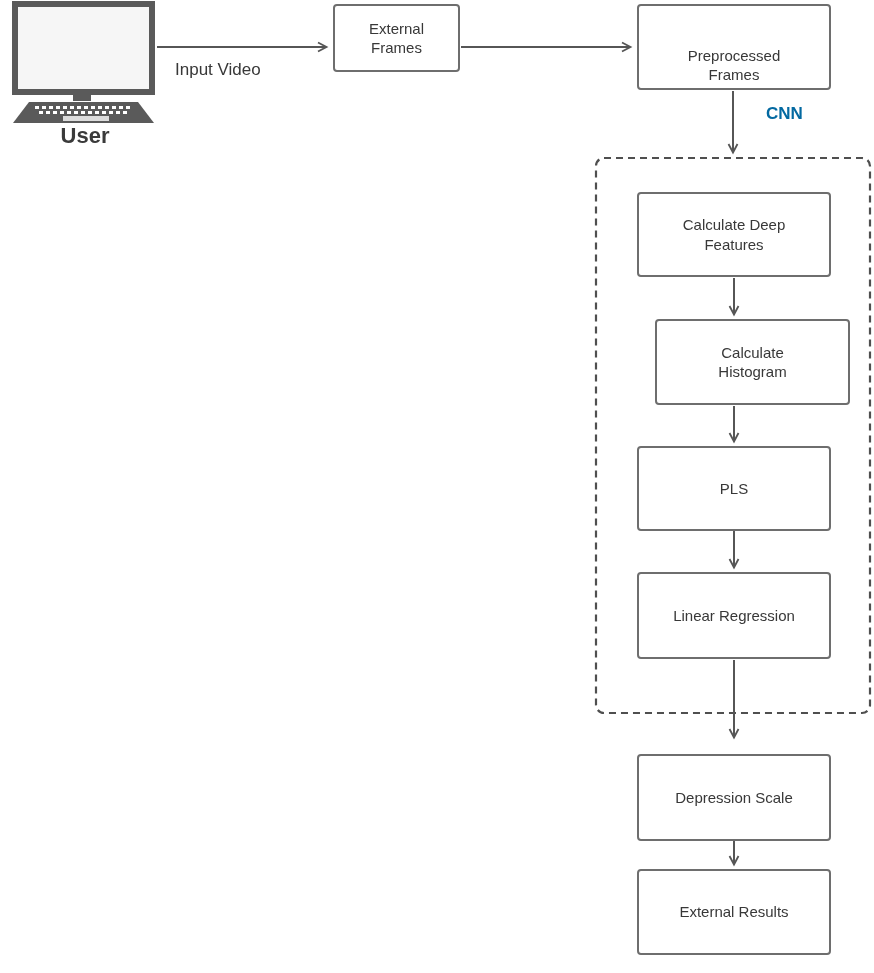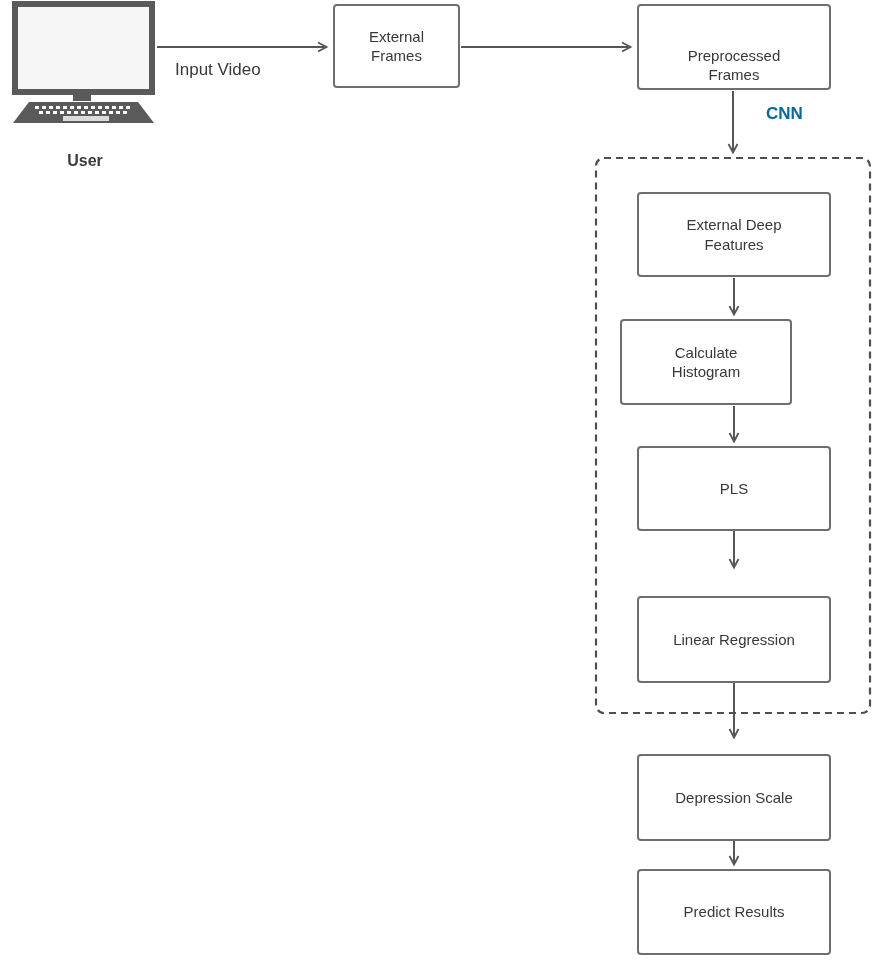--- a/index.html
+++ b/index.html
@@ -49,29 +49,29 @@
   .node .lbl { display: inline-block; }
   .floating-label {
     position: absolute;
     color: var(--text, #383838);
     white-space: nowrap;
   }
   #lbl-input-video { left: 175px; top: 60px; font-size: 17px; }
   #lbl-cnn { left: 766px; top: 104px; font-size: 17px; font-weight: 700; color: #0369a1; }
   #lbl-user {
     left: 30px; top: 123px; width: 110px;
-    text-align: center; font-size: 16px; font-weight: 700; color: #3a3a3a; margin-top: 29px;
+    text-align: center; font-size: 22px; font-weight: 700; color: #3a3a3a;
   }
   
-  #node-external-frames      { left: 333px; top: 4px;   width: 127px; height: 84px; }
+  #node-external-frames      { left: 333px; top: 4px;   width: 127px; height: 68px; }
   #node-preprocessed-frames  { left: 637px; top: 4px;   width: 194px; height: 86px; }
   #node-external-deep-features { left: 637px; top: 192px; width: 194px; height: 85px; }
-  #node-calculate-histogram  { left: 620px; top: 319px; width: 172px; height: 86px; }
+  #node-calculate-histogram  { left: 655px; top: 319px; width: 195px; height: 86px; }
   #node-pls                  { left: 637px; top: 446px; width: 194px; height: 85px; }
-  #node-linear-regression    { left: 637px; top: 572px; width: 194px; height: 87px; margin-top: 24px; }
+  #node-linear-regression    { left: 637px; top: 572px; width: 194px; height: 87px; }
   #node-depression-scale     { left: 637px; top: 742px; width: 194px; height: 87px; margin-top: 12px; }
   #node-predict-results      { left: 637px; top: 869px; width: 194px; height: 86px; }
   
   #node-external-frames .lbl { max-width: 80px; }
   #node-preprocessed-frames .lbl { max-width: 115px; margin-top: 36px; }
   #node-external-deep-features .lbl { max-width: 125px; }
   #node-calculate-histogram .lbl { max-width: 95px; }
   
   #user-computer-icon { position: absolute; left: 5px; top: 0px; width: 160px; height: 130px; }
   .icon-stroke { stroke: var(--icon, #5a5a5a); }
@@ -114,31 +114,31 @@
   <div class="floating-label" id="lbl-input-video">Input Video</div>
   <div class="floating-label" id="lbl-cnn">CNN</div>
 
   <div class="node" id="node-external-frames">
     <span class="lbl">External Frames</span>
   </div>
   <div class="node" id="node-preprocessed-frames">
     <span class="lbl">Preprocessed Frames</span>
   </div>
   <div class="node" id="node-external-deep-features">
-    <span class="lbl">External Deep Features</span>
+    <span class="lbl">Calculate Deep Features</span>
   </div>
   <div class="node" id="node-calculate-histogram">
     <span class="lbl">Calculate Histogram</span>
   </div>
   <div class="node" id="node-pls">
     <span class="lbl">PLS</span>
   </div>
   <div class="node" id="node-linear-regression">
     <span class="lbl">Linear Regression</span>
   </div>
   <div class="node" id="node-depression-scale">
     <span class="lbl">Depression Scale</span>
   </div>
   <div class="node" id="node-predict-results">
-    <span class="lbl">Predict Results</span>
+    <span class="lbl">External Results</span>
   </div>
 
 </div>
 
 </body></html>

